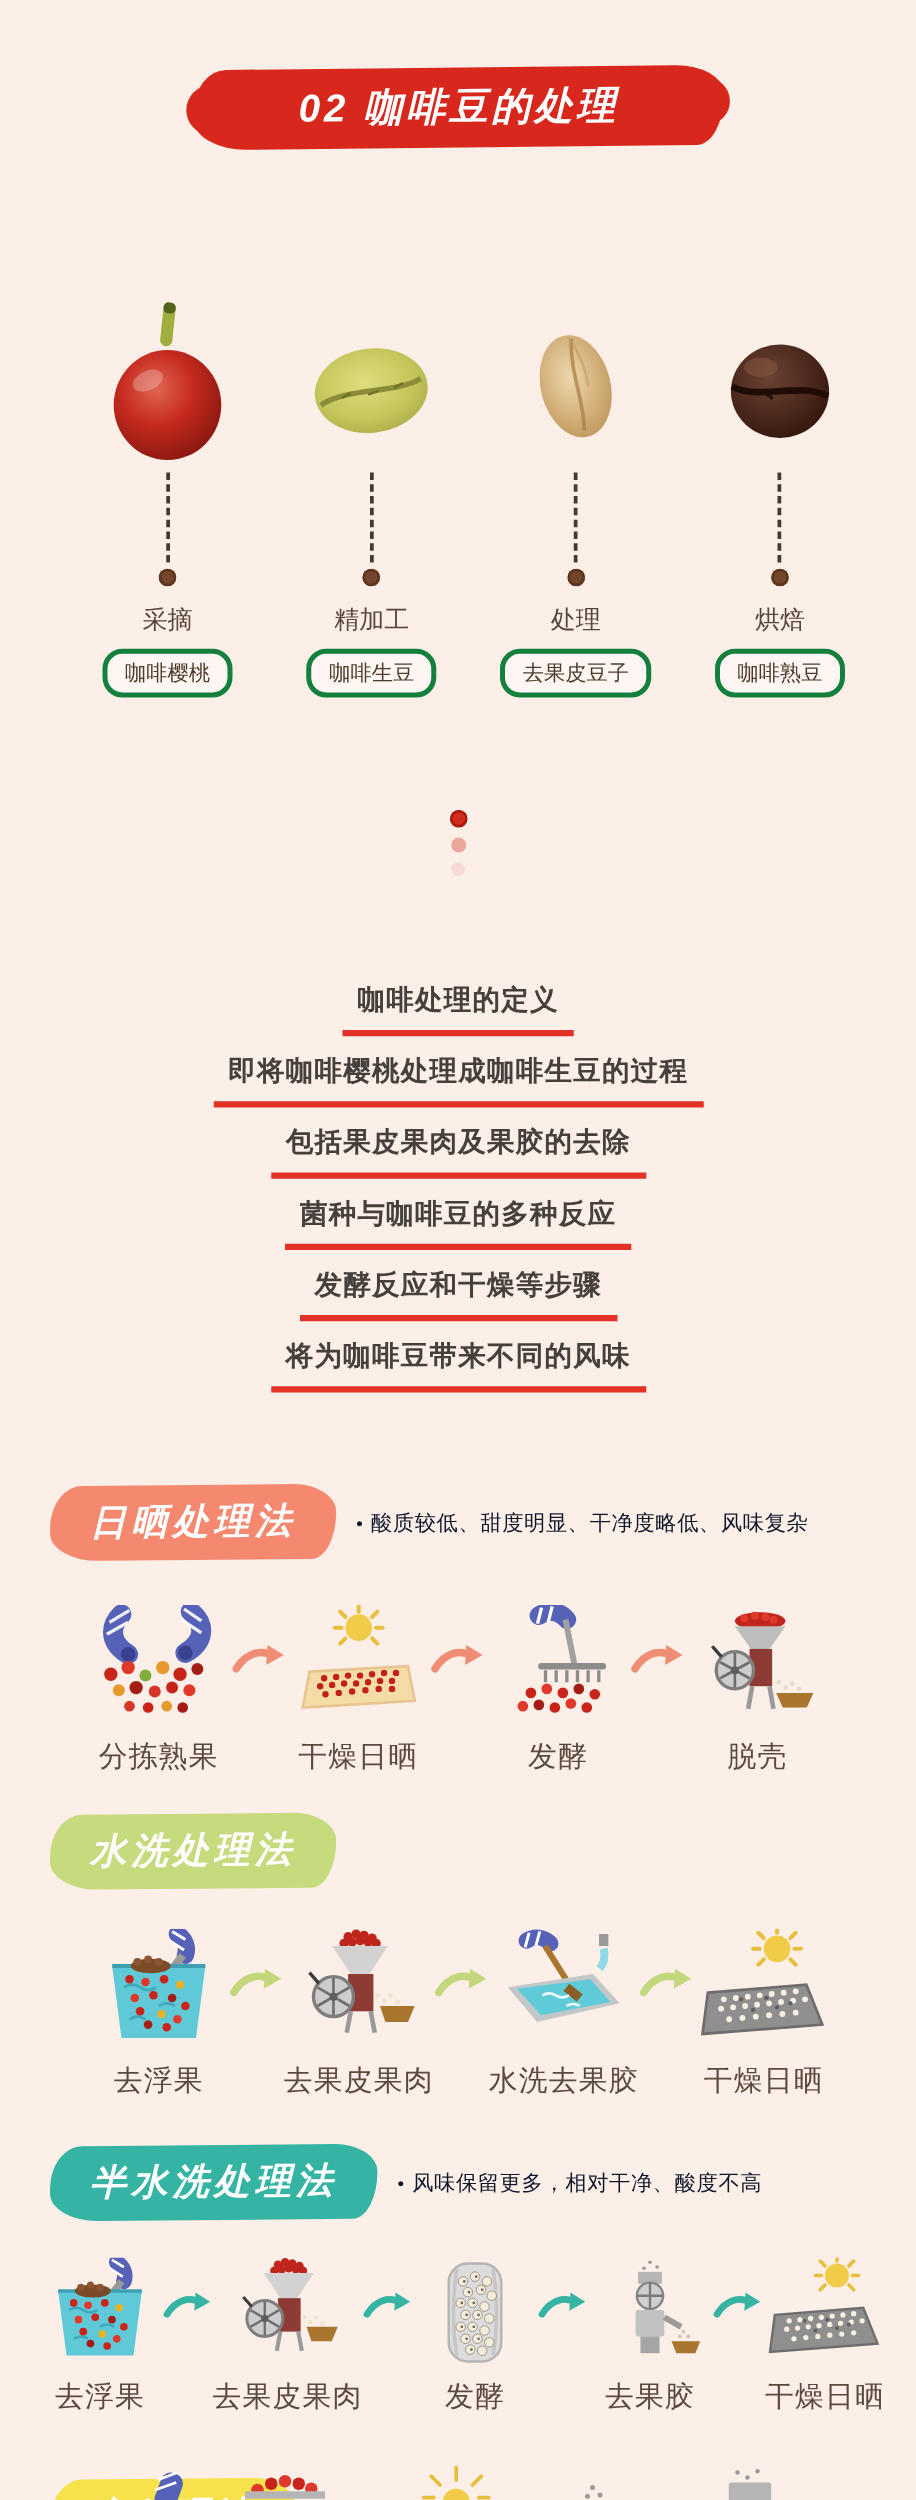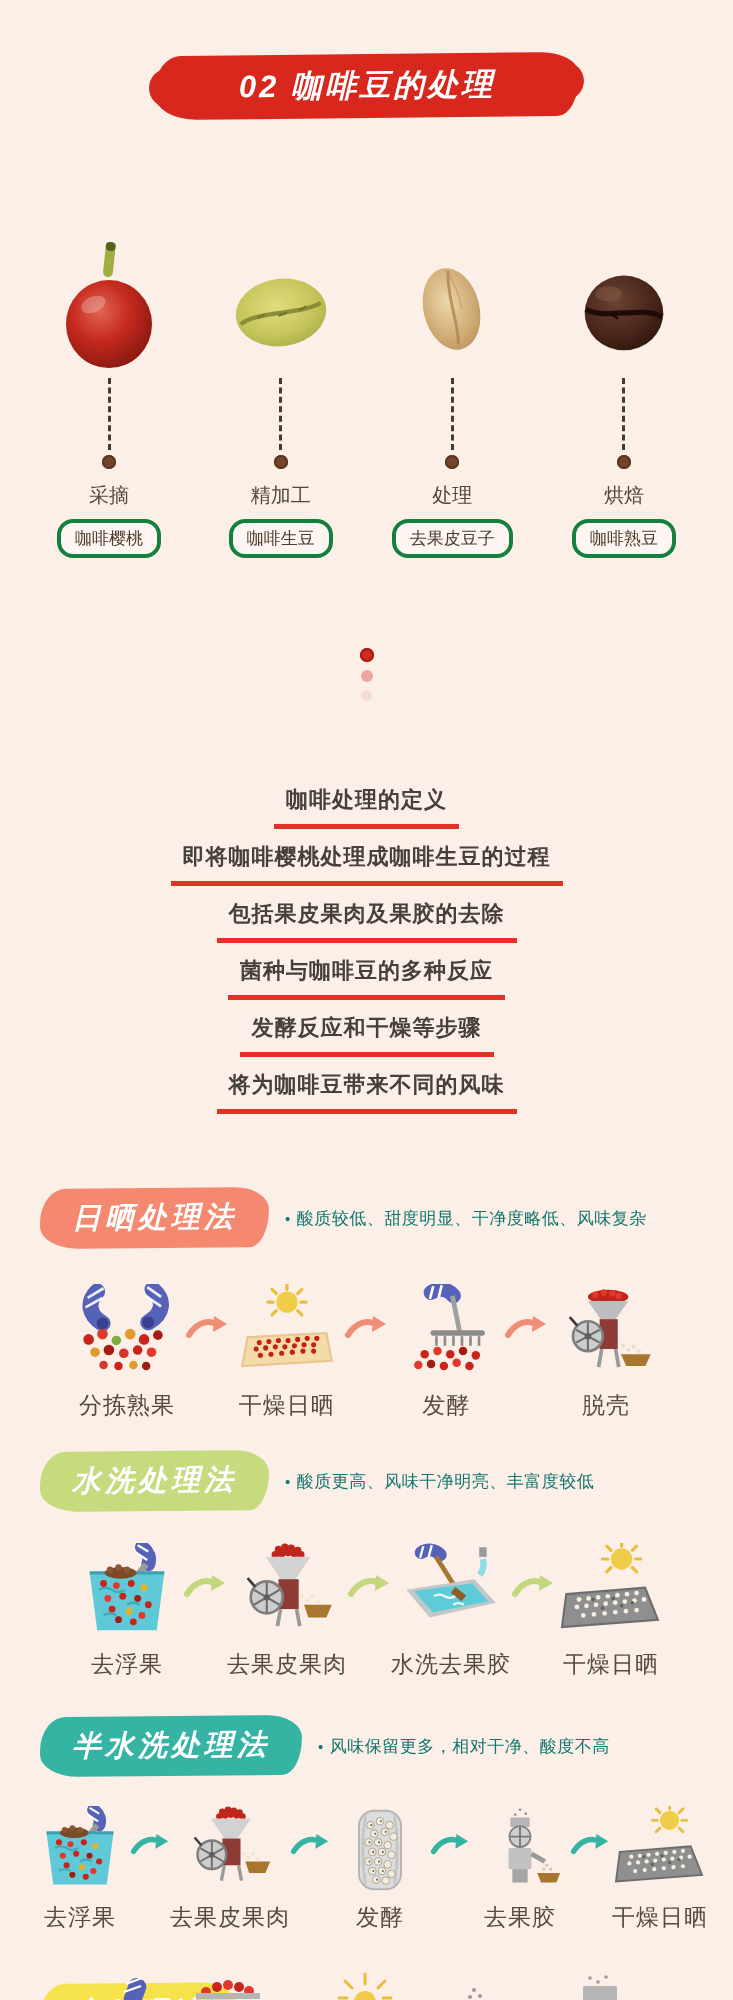--- a/index.html
+++ b/index.html
@@ -19,21 +19,21 @@
     transform:rotate(-0.6deg);
     display:flex;align-items:center;justify-content:center;
   }
   .banner:before{content:"";position:absolute;left:-6px;top:12px;width:40px;height:40px;border-radius:50%;background:inherit;}
   .banner:after{content:"";position:absolute;right:-5px;top:10px;width:38px;height:38px;border-radius:50%;background:inherit;}
   .banner-text{
     position:relative;z-index:1;
     color:#ffffff;font-size:31px;font-weight:bold;font-style:italic;letter-spacing:3px;
   }
   
-  .stages{display:flex;justify-content:space-between;padding:0 36px;margin-top:36px;}
+  .stages{display:flex;justify-content:space-between;padding:0 36px;margin-top:36px;margin-left:25px;}
   .stage{width:146px;display:flex;flex-direction:column;align-items:center;}
   .bean-box{height:216px;display:flex;align-items:flex-end;justify-content:center;}
   .dash{height:72px;width:0;border-left:3px dashed #463a30;margin-top:8px;}
   .node-dot{width:14px;height:14px;border-radius:50%;background:#73452a;margin-top:5px;box-shadow:inset 0 0 0 2px #5d351d;}
   .stage-label{margin-top:13px;font-size:20px;color:#554639;}
   .stage-badge{
     margin-top:10px;font-size:17px;color:#4e3a2a;
     border:4px solid #15803d;border-radius:16px;
     padding:4px 14px;background:rgba(255,255,255,.45);white-space:nowrap;
   }
@@ -51,21 +51,21 @@
     padding:0 12px 9px;border-bottom:5px solid #1d4ed8;font-weight:bold;
   }
   
   .method-header{display:flex;align-items:center;margin-left:40px;}
   .method-badge{
     color:#fff;font-size:29px;font-weight:bold;font-style:italic;
     letter-spacing:4px;padding:10px 32px;white-space:nowrap;
     border-radius:26px 34px 20px 38px / 34px 22px 38px 22px;
     transform:rotate(-0.5deg);
   }
-  .method-desc{margin-left:16px;font-size:17px;color:#0f766e;letter-spacing:0.5px;}
+  .method-desc{margin-left:16px;font-size:17px;color:#0f172a;letter-spacing:0.5px;}
   .method-desc .bullet{margin-right:6px;font-size:15px;}
   .steps{display:flex;align-items:flex-start;justify-content:space-between;padding:0 71px;}
   .steps.five{padding:0 30px;}
   .step{display:flex;flex-direction:column;align-items:center;}
   .step-label{margin-top:8px;font-size:23px;color:#5a4a3e;white-space:nowrap;letter-spacing:1px;}
   .arrow{margin-top:30px;flex-shrink:0;}
   .steps.five .arrow{margin-top:26px;}
   .m1-steps{margin-top:36px;}
   .m2-header{margin-top:30px;}
   .m2-steps{margin-top:32px;}
@@ -550,21 +550,20 @@
     <div class="step">
       <svg width="112" height="98">
           <use href="#sym-huller"></use>
         </svg>
       <div class="step-label">脱壳</div>
     </div>
   </div>
 
   <div class="method-header m2-header">
     <span class="method-badge" style="background-color: rgb(198, 218, 126);">水洗处理法</span>
-    <span class="method-desc"><span class="bullet">•</span><span>酸质更高、风味干净明亮、丰富度较低</span></span>
   </div>
   <div class="steps m2-steps">
     <div class="step">
       <svg width="112" height="98">
           <use href="#sym-floattank"></use>
         </svg>
       <div class="step-label">去浮果</div>
     </div>
     <svg class="arrow" width="44" height="28" style="color: rgb(195, 215, 124);">
         <use href="#sym-arrow"></use>

